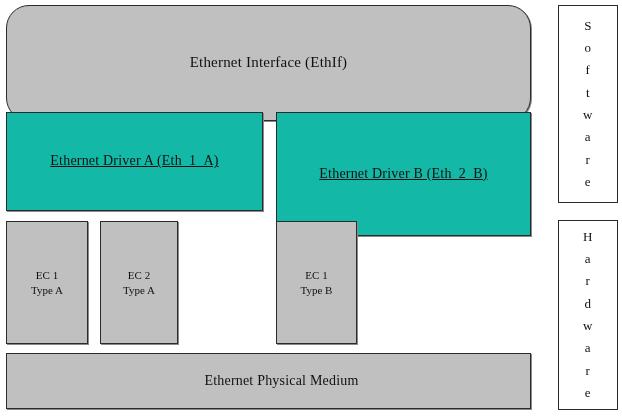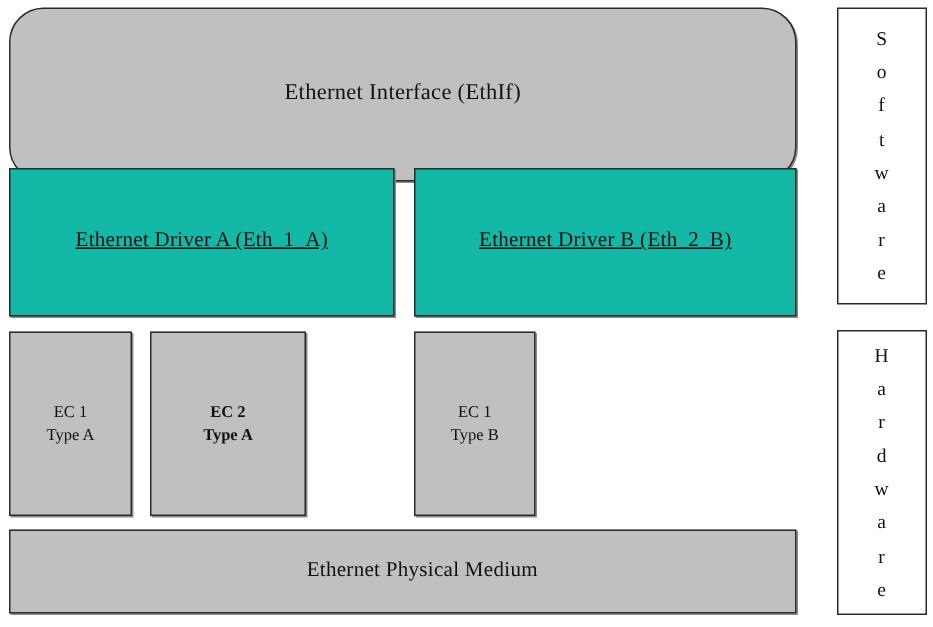--- a/index.html
+++ b/index.html
@@ -67,23 +67,23 @@
     width: 100%;
     text-align: center;
   }
   .side-label span {
     display: block;
   }
 
   
   #ethif-box        { left: 6px;   top: 5px;   width: 525px; height: 116px; border-radius: 23px; }
   #driver-a-box     { left: 6px;   top: 112px; width: 257px; height: 99px; }
-  #driver-b-box     { left: 276px; top: 112px; width: 255px; height: 99px; }
+  #driver-b-box     { left: 276px; top: 112px; width: 255px; height: 124px; }
   #ec1-type-a-box   { left: 6px;   top: 221px; width: 82px;  height: 123px; }
-  #ec2-type-a-box   { left: 100px; top: 221px; width: 104px;  height: 123px; font-weight: bold; }
+  #ec2-type-a-box   { left: 100px; top: 221px; width: 78px;  height: 123px; }
   #ec1-type-b-box   { left: 276px; top: 221px; width: 81px;  height: 123px; }
   #physical-medium-box { left: 6px; top: 353px; width: 525px; height: 56px; }
   #software-box     { left: 558px; top: 5px;   width: 60px;  height: 198px; }
   #hardware-box     { left: 558px; top: 220px; width: 60px;  height: 190px; }
 </style>
 </head>
 <body>
 
 <div id="diagram-root">
 

